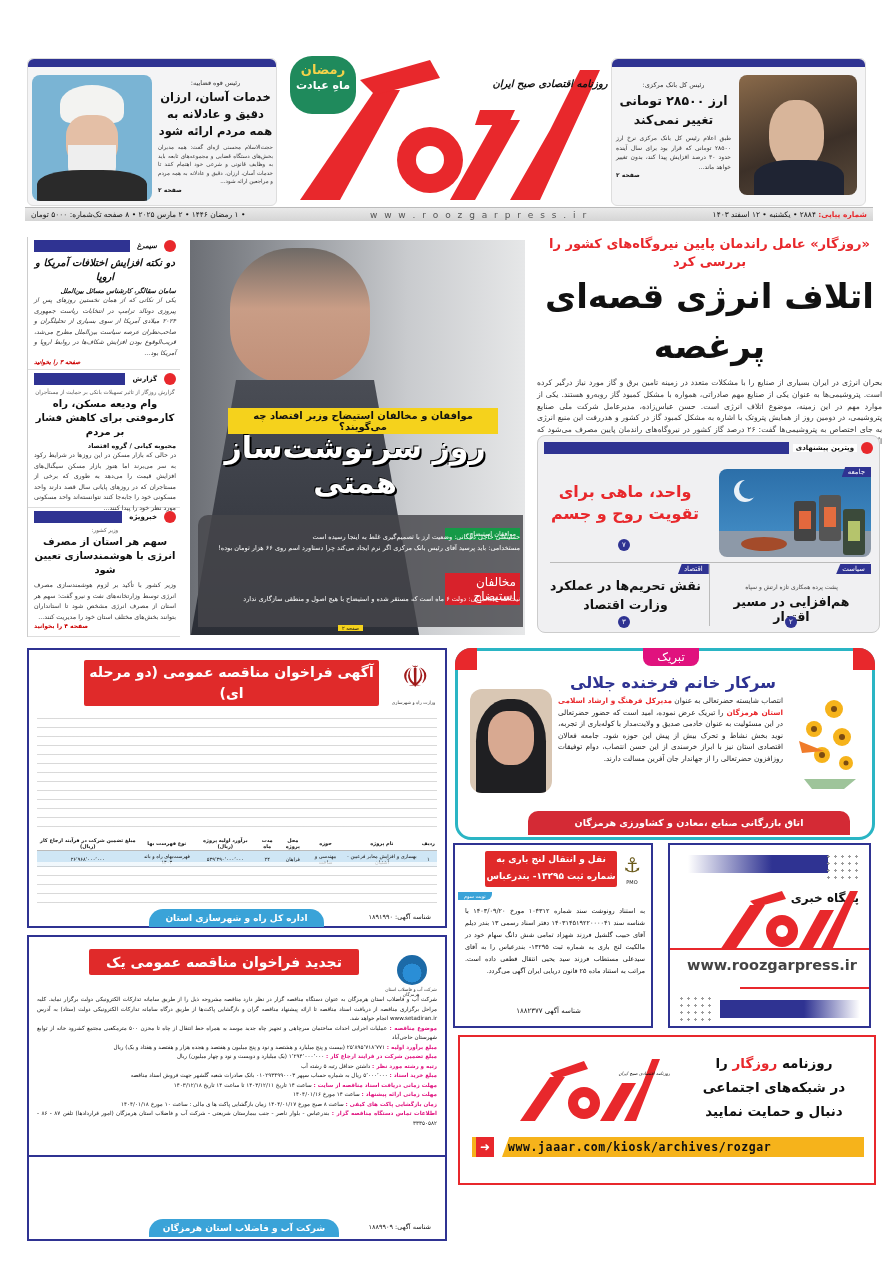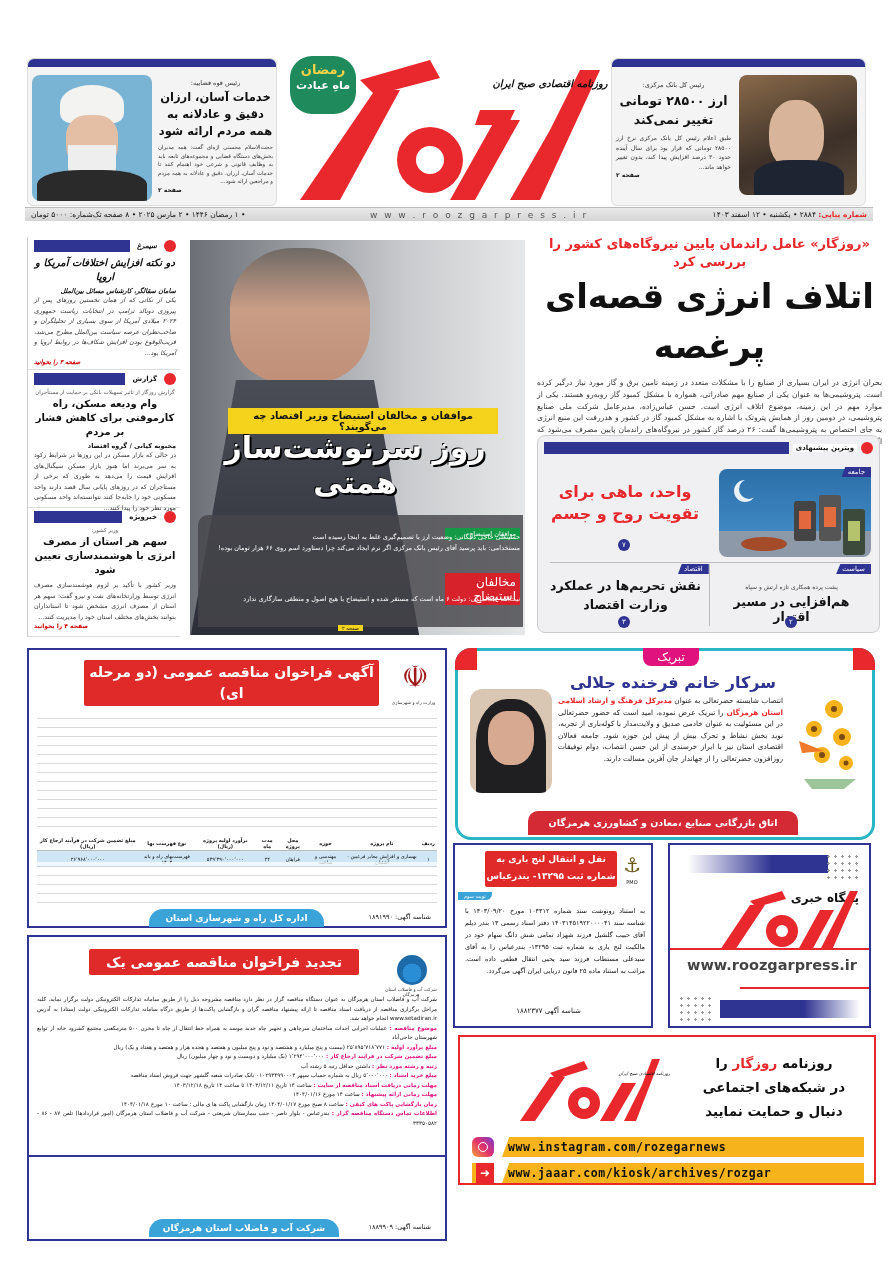--- a/index.html
+++ b/index.html
@@ -211,21 +211,21 @@
           <circle cx="40" cy="18" r="3"></circle>
           <circle cx="20" cy="38" r="3"></circle>
           <circle cx="48" cy="46" r="3"></circle>
           <circle cx="28" cy="64" r="3"></circle>
           <circle cx="52" cy="72" r="2.5"></circle>
         </g>
       <path d="M10 88 L62 88 L50 98 L18 98 Z" fill="#9ec49a"></path>
       <path d="M5 50 L30 60 L8 62Z" fill="#f07b2a"></path>
     </svg>
   </div>
-  <div class="abs" style="left:70px;top:160px;width:270px;height:24px;background:#d42a35;color:#fff;font-size:9.5px;font-weight:bold;text-align:center;line-height:24px;border-radius:10px 10px 0 0">اتاق بازرگانی صنایع ،معادن و کشاورزی هرمزگان</div>
+  <div class="abs" style="left:70px;top:160px;width:322px;height:24px;background:#d42a35;color:#fff;font-size:9.5px;font-weight:bold;text-align:center;line-height:24px;border-radius:10px 10px 0 0">اتاق بازرگانی صنایع ،معادن و کشاورزی هرمزگان</div>
 </div>
 
 <div class="abs" style="left:27px;top:648px;width:420px;height:280px;border:2px solid #2f3392;background:#fff">
   <div class="abs" style="right:10px;top:6px;width:40px;height:45px;text-align:center;font-size:30px;color:#a01a1a;line-height:42px">☫</div>
   <div class="abs" style="right:4px;top:50px;width:55px;font-size:4.5px;text-align:center;color:#333">وزارت راه و شهرسازی</div>
   <div class="abs redbox" style="left:55px;top:10px;width:295px;height:46px;font-size:14px;line-height:21px;padding-top:2px">
     <div>آگهی فراخوان مناقصه عمومی (دو مرحله ای)</div>
     <div>( ر/ ش ۱۴۰۳/۹ )</div>
   </div>
   <div class="abs" style="left:8px;top:64px;width:400px;height:118px;background:repeating-linear-gradient(#fff 0 4px,#c9c9c9 4px 5px,#fff 5px 9px);opacity:.7"></div>
@@ -326,23 +326,17 @@
         <circle cx="72" cy="48" r="16" fill="#e8282c"></circle>
         <circle cx="72" cy="48" r="6" fill="#fff"></circle>
         <polygon points="88,66 110,28 124,28 102,66" fill="#e8282c"></polygon>
         <polygon points="112,66 130,30 140,4 148,4 124,66" fill="#e8282c"></polygon>
         <polygon points="38,18 72,6 76,14 44,24" fill="#e8282c"></polygon>
       </svg>
   </div>
   <div class="abs" style="left:150px;top:34px;width:60px;font-size:4.5px;font-style:italic">روزنامه اقتصادی صبح ایران</div>
   <div id="social-links" class="abs" style="left:12px;top:100px;width:392px">
       <div style="display: flex; direction: ltr; align-items: center; height: 20px; margin-bottom: 6px;">
-        <span style="width:22px;height:20px;border-radius:6px;background:linear-gradient(45deg,#f9a13a,#e1306c,#7b3bd1);display:inline-block;position:relative">
-          <span style="position:absolute;left:6px;top:5px;width:10px;height:10px;border:1.5px solid #fff;border-radius:50%"></span>
-        </span>
-        <span class="ybar" style="flex:1;height:20px;margin-left:8px;font-size:11.5px;line-height:20px;padding-left:6px;letter-spacing:.6px;clip-path:polygon(2% 0,100% 0,100% 100%,0 100%)">www.instagram.com/rozegarnews</span>
-      </div>
-      <div style="display: flex; direction: ltr; align-items: center; height: 20px; margin-bottom: 6px;">
         <span style="width:22px;height:20px;background:#e8282c;display:inline-block;color:#fff;font-size:12px;text-align:center;line-height:20px;border-left:4px solid #f6b31b">➜</span>
         <span class="ybar" style="flex:1;height:20px;margin-left:8px;font-size:11.5px;line-height:20px;padding-left:6px;letter-spacing:.6px;clip-path:polygon(2% 0,100% 0,100% 100%,0 100%)">www.jaaar.com/kiosk/archives/rozgar</span>
       </div>
     </div>
 </div>
 
 </body></html>

